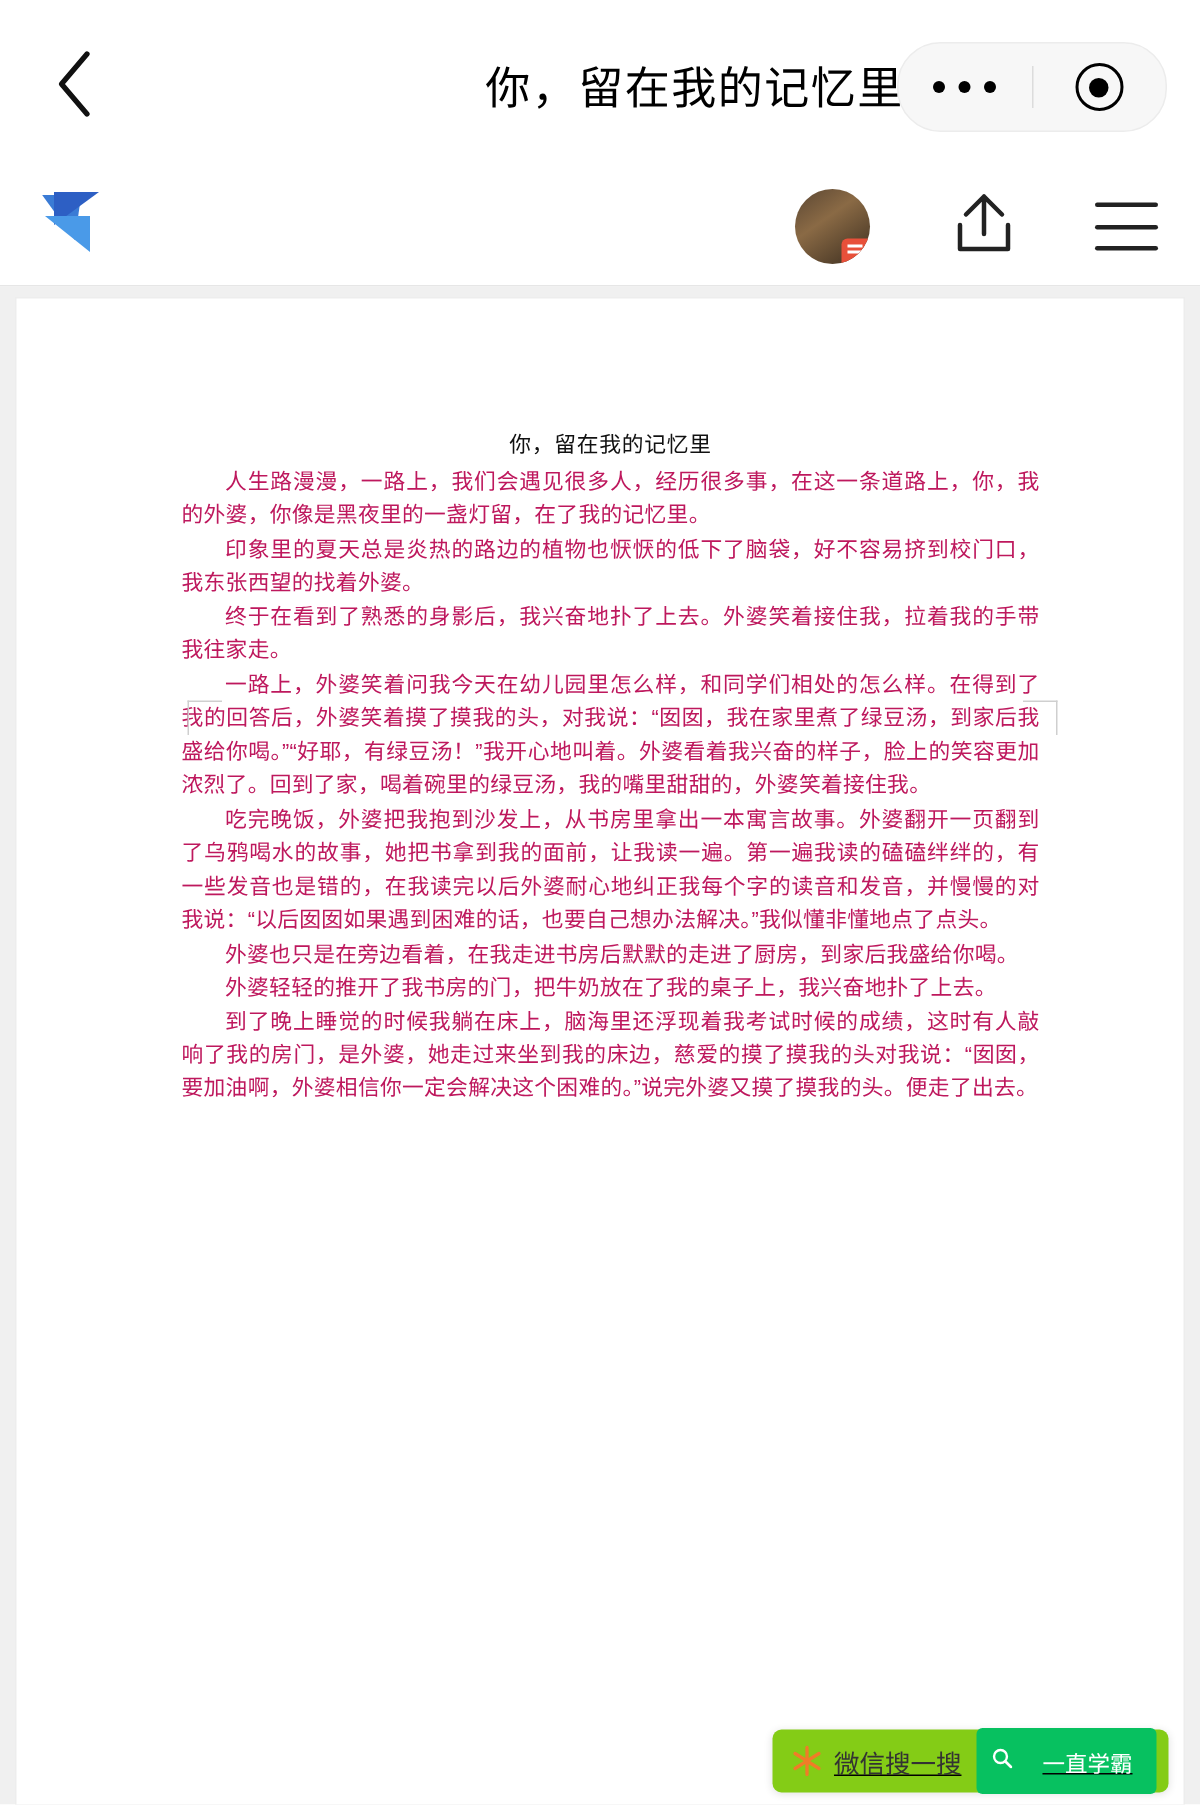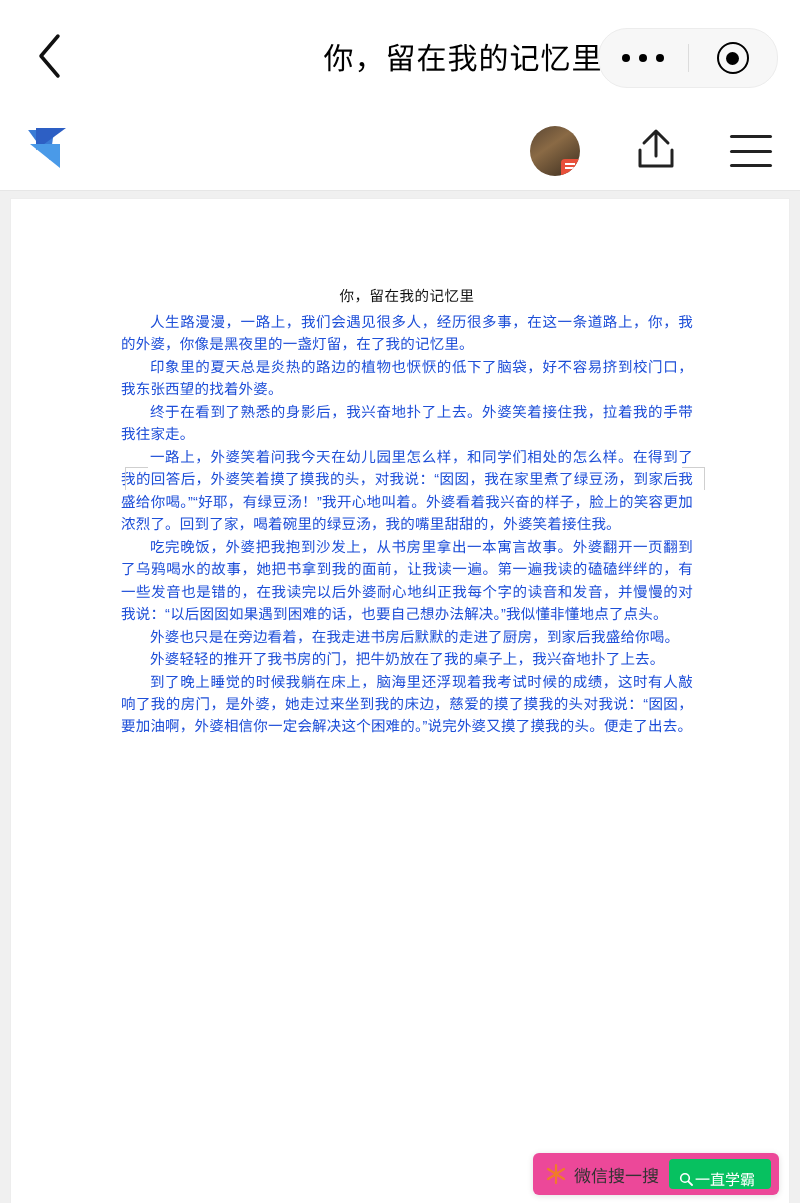--- a/index.html
+++ b/index.html
@@ -210,62 +210,63 @@
     text-align: center;
     font-size: 14.5px;
     color: #111;
     margin-bottom: 6px;
     letter-spacing: 0.5px;
   }
   .doc-body p {
     margin: 0;
     font-size: 14.5px;
     line-height: 1.55;
-    color: #1d4ed8;
+    color: #be185d;
     text-align: justify;
     text-indent: 2em;
     letter-spacing: 0.2px;
   }
 
   
   .wx-search {
     position: absolute;
     right: 10px;
     bottom: 8px;
     height: 42px;
-    background: #ec4899;
+    background: #84cc16;
     border-radius: 6px;
     display: flex;
     align-items: center;
     padding: 0 8px 0 12px;
     box-shadow: 0 1px 6px rgba(0,0,0,0.12);
+    text-decoration: underline;
   }
   .wx-logo {
     width: 22px; height: 22px;
     margin-right: 7px;
     flex: none;
     position: relative;
   }
   .wx-label {
     font-size: 17px;
     color: #333;
     margin-right: 10px;
     white-space: nowrap;
   }
   .wx-pill {
     background: #07c160;
     color: #fff;
     border-radius: 4px;
-    height: 30px;
-    display: flex;
-    align-items: flex-end;
+    height: 44px;
+    display: flex;
+    align-items: center;
     padding: 0 16px 0 10px;
     font-size: 15px;
     white-space: nowrap;
-    gap: 2px;
+    gap: 20px;
   }
   .wx-pill svg { flex: none; }
 </style>
 </head>
 <body>
 
 <div class="navbar">
   <div class="back-btn">
     <span>
       <svg width="30" height="48" viewBox="0 0 30 48" fill="none">

